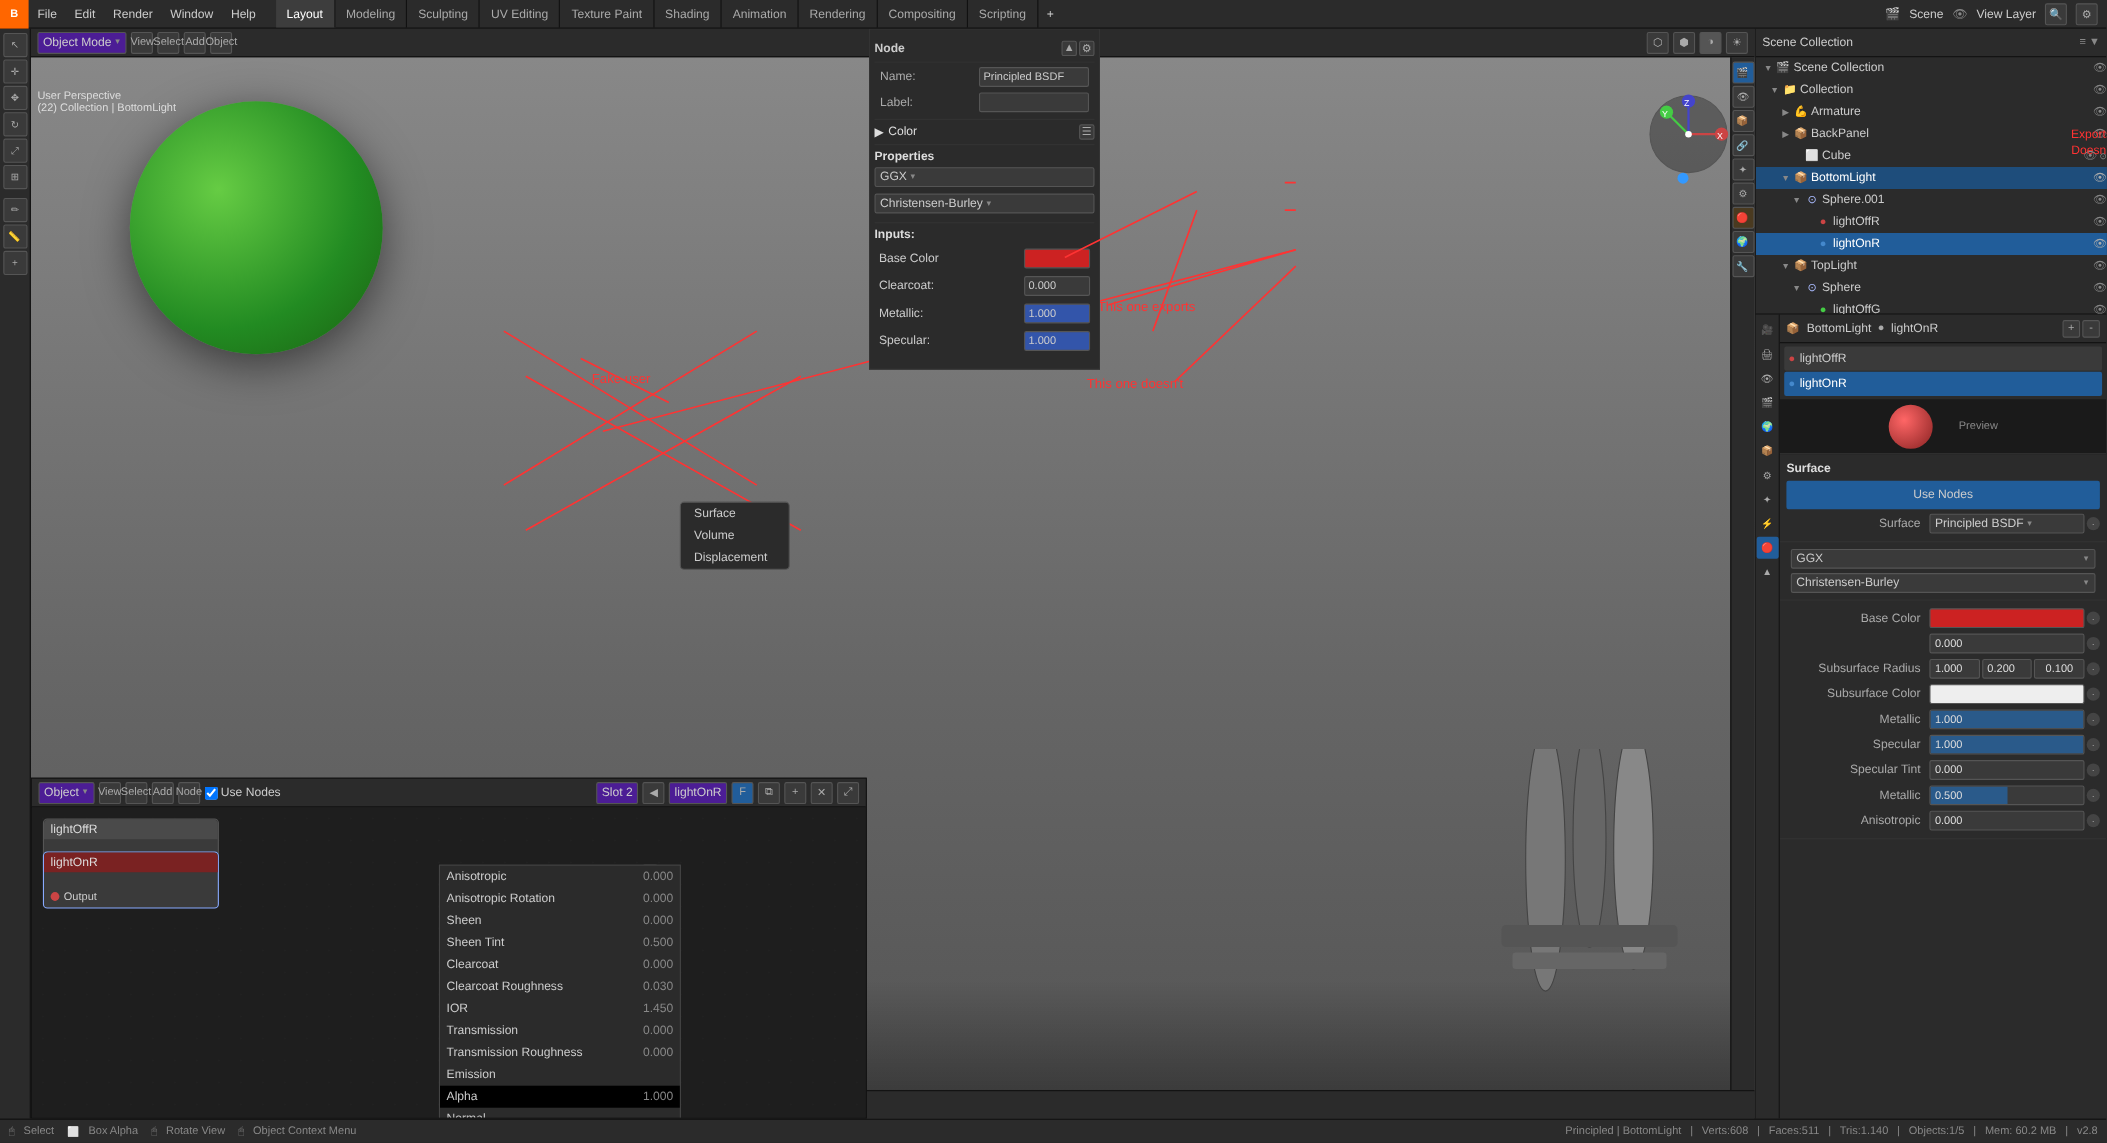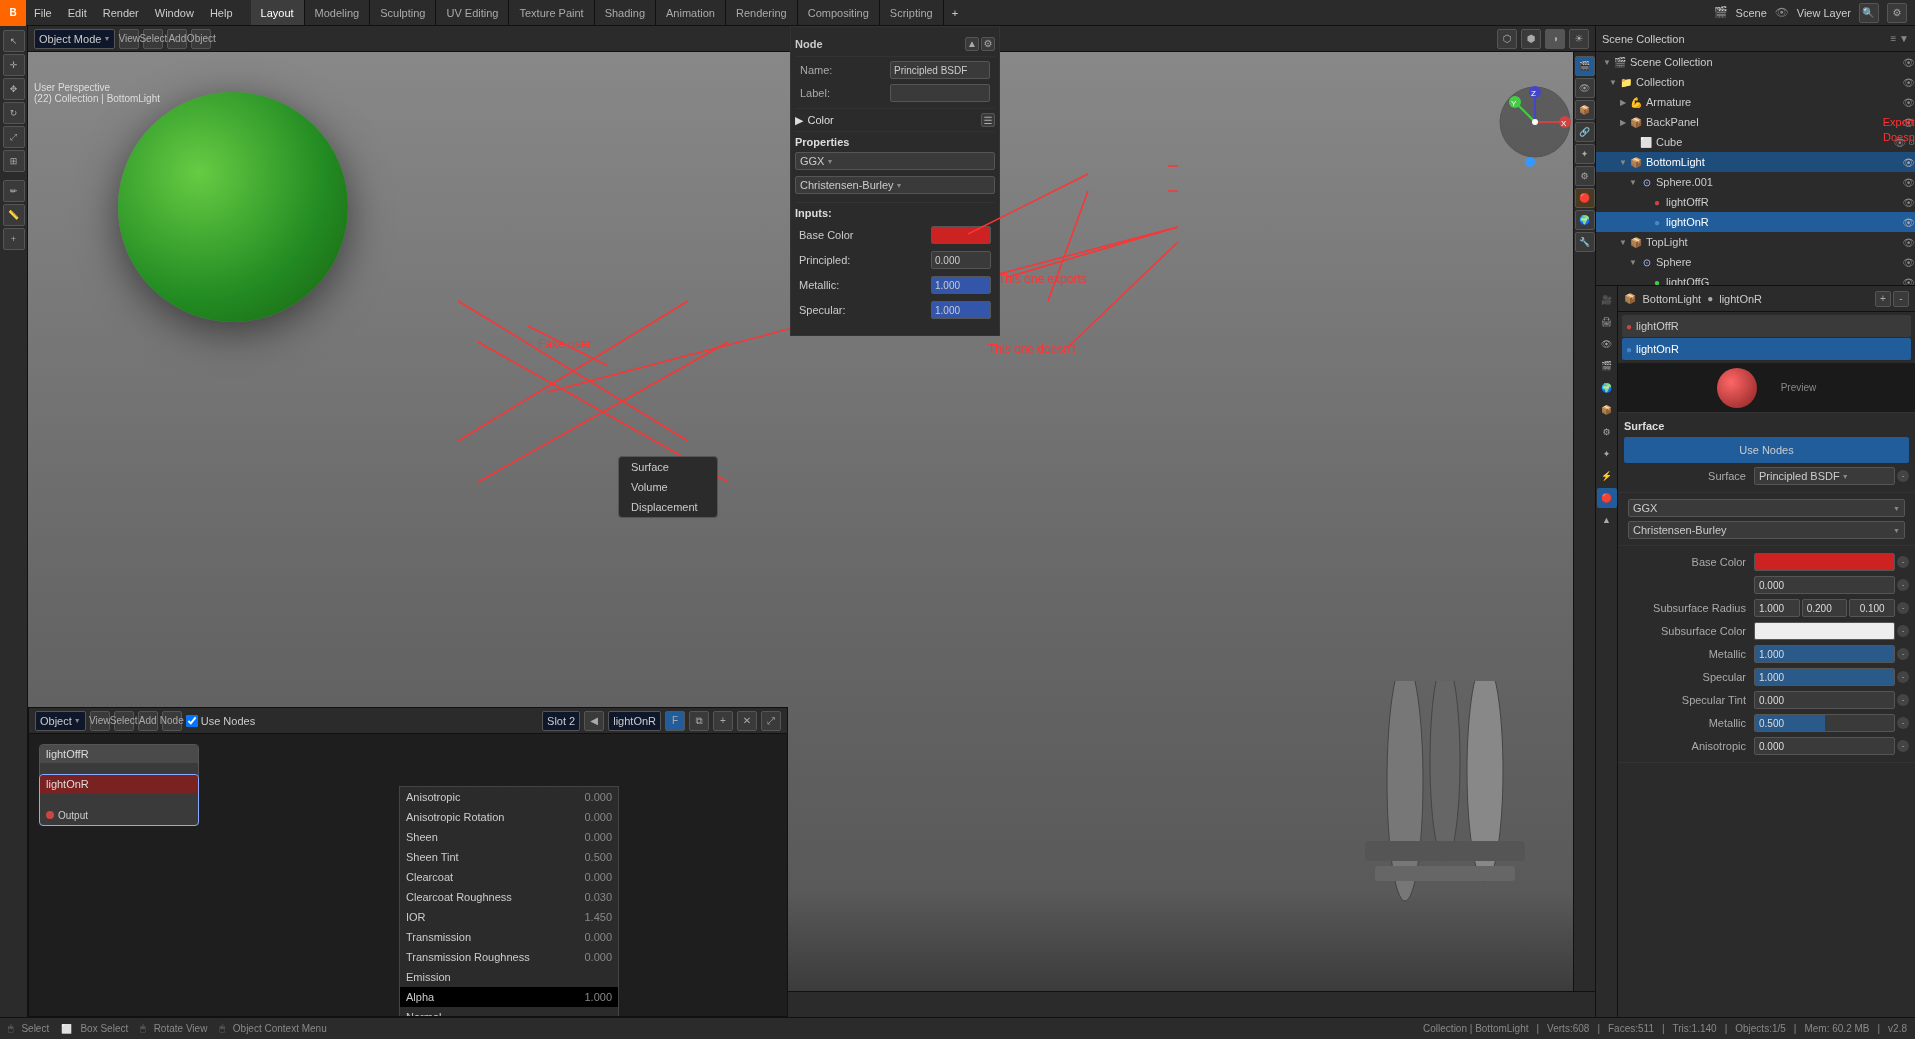--- a/index.html
+++ b/index.html
@@ -448,21 +448,21 @@
       position: absolute;
       color: #ff3333;
       font-size: 12px;
       font-weight: normal;
       z-index: 10;
       pointer-events: none;
     }
 
     
     .select-dropdown {
-      background: #0f172a;
+      background: #4c1d95;
       border: 1px solid #555;
       border-radius: 2px;
       padding: 1px 4px;
       font-size: 11px;
       color: #ccc;
       cursor: pointer;
       height: 20px;
       display: flex; align-items: center;
     }
 
@@ -1167,21 +1167,21 @@
     </div>
   </div>
 
   <div style="margin-top:4px;border-top:1px solid #333;padding-top:4px;">
     <div style="font-size:11px;color:#ddd;font-weight:bold;margin-bottom:4px;">Inputs:</div>
     <div class="input-row">
       <span class="input-label">Base Color</span>
       <div class="input-field red-field"></div>
     </div>
     <div class="input-row">
-      <span class="input-label">Principled:</span>
+      <span class="input-label">Clearcoat:</span>
       <div class="input-field">
         <span>0.000</span>
       </div>
     </div>
     <div class="input-row">
       <span class="input-label">Metallic:</span>
       <div class="input-field blue-field">
         <span>1.000</span>
       </div>
     </div>
@@ -1215,27 +1215,27 @@
   <line x1="430" y1="275" x2="660" y2="415" stroke="#ff3333" stroke-width="1.5"></line>
   <line x1="660" y1="275" x2="430" y2="415" stroke="#ff3333" stroke-width="1.5"></line>
 </svg>
 
 <div style="position:absolute;bottom:30px;left:36px;color:#ccc;font-size:11px;z-index:20;">lightOnR</div>
 
 <div class="status-bar">
   <span style="color:#888;font-size:9px;">🖱</span>
   <span>Select</span>
   <span style="color:#888;font-size:9px;margin-left:4px;">⬜</span>
-  <span>Box Select</span>
+  <span>Box Alpha</span>
   <span style="color:#888;font-size:9px;margin-left:4px;">🖱</span>
   <span>Rotate View</span>
   <span style="color:#888;font-size:9px;margin-left:4px;">🖱</span>
   <span>Object Context Menu</span>
   <span style="margin-left:auto;"></span>
-  <span>Collection | BottomLight</span>
+  <span>Principled | BottomLight</span>
   <span>|</span>
   <span>Verts:608</span>
   <span>|</span>
   <span>Faces:511</span>
   <span>|</span>
   <span>Tris:1.140</span>
   <span>|</span>
   <span>Objects:1/5</span>
   <span>|</span>
   <span>Mem: 60.2 MB</span>

